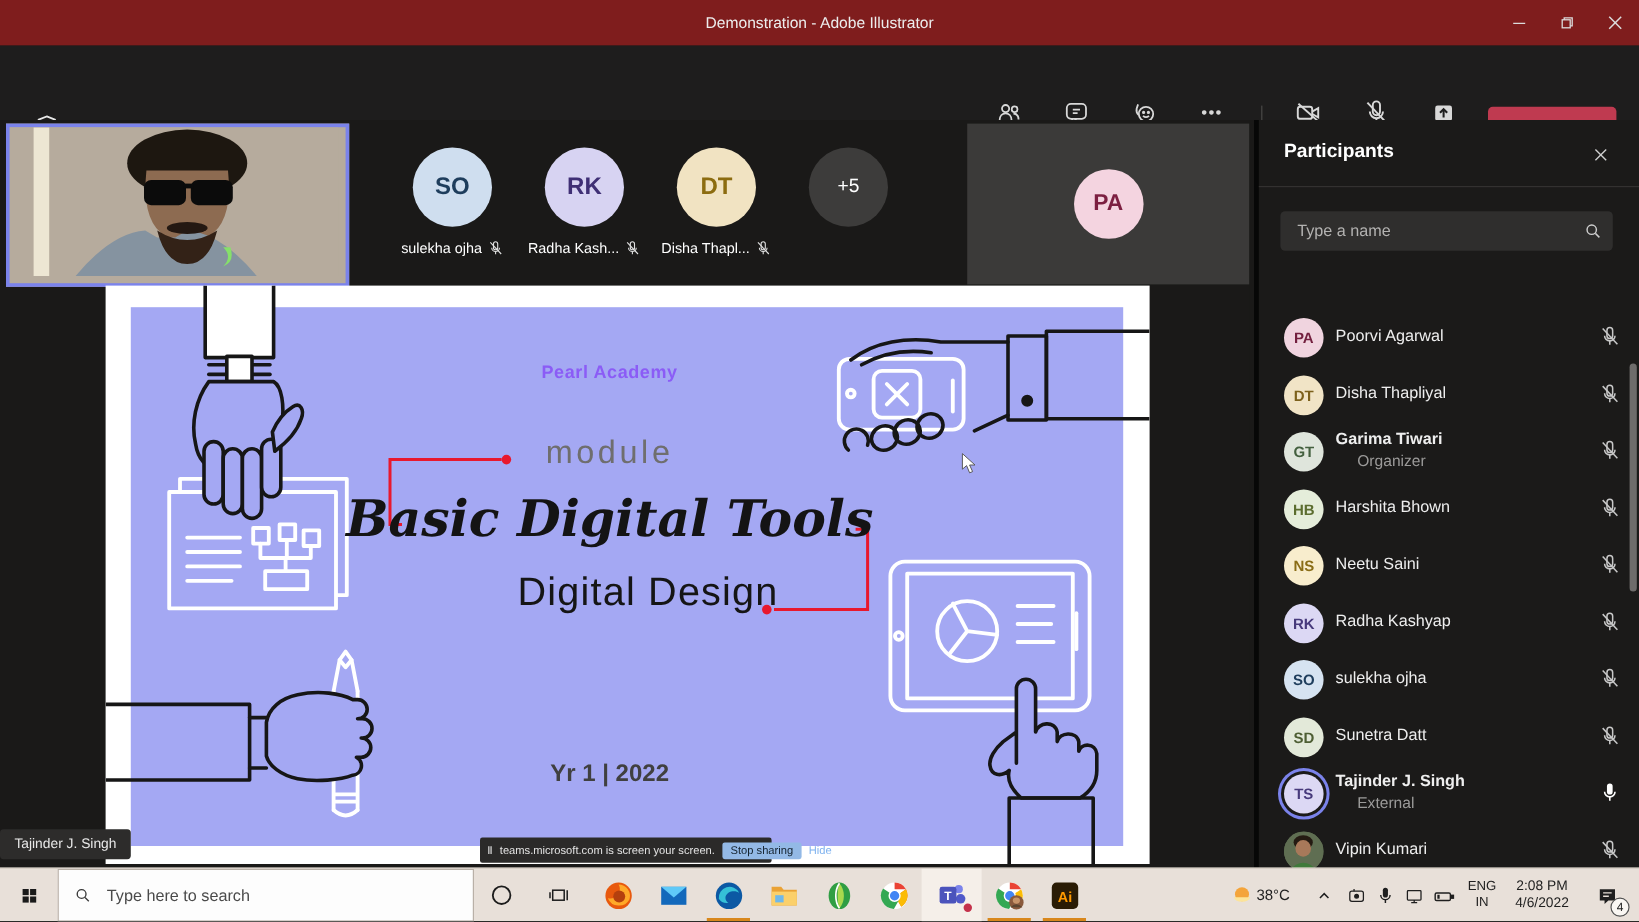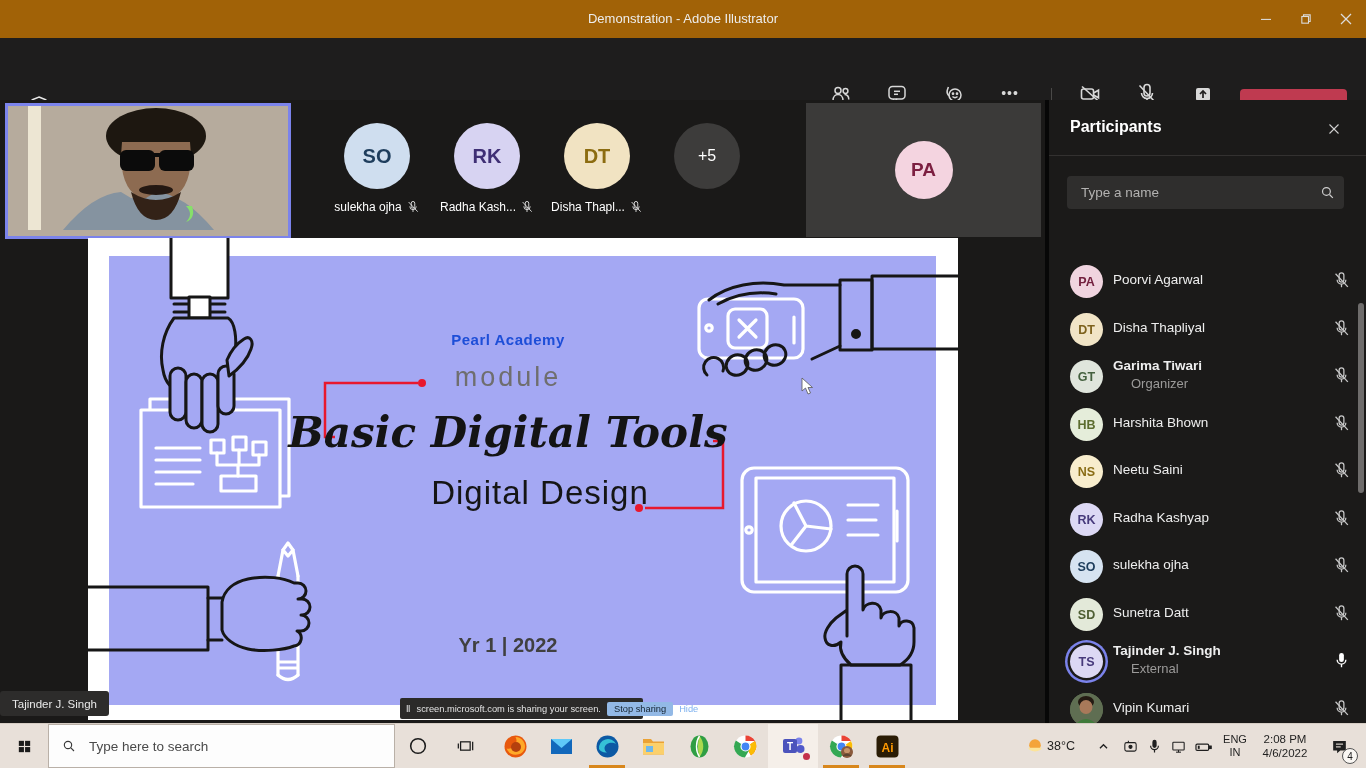--- a/index.html
+++ b/index.html
@@ -1,20 +1,20 @@
 <!DOCTYPE html>
 <html><head>
 <meta charset="utf-8">
 <style>
   html,body{margin:0;padding:0;background:#000;}
   .screen{position:relative;width:1366px;height:768px;overflow:hidden;background:#1a1918;font-family:"Liberation Sans",sans-serif;-webkit-font-smoothing:antialiased;}
   .abs{position:absolute;}
   svg{display:block;}
   
-  .titlebar{left:0;top:0;width:1366px;height:38px;background:#a16207;}
+  .titlebar{left:0;top:0;width:1366px;height:38px;background:#7f1d1d;}
   .title-text{left:0;top:0;width:100%;height:38px;line-height:38px;text-align:center;color:#ededed;font-size:13px;}
   .win-btn{top:0;width:40px;height:38px;display:flex;align-items:center;justify-content:center;color:#dcdcdc;}
   
   .toolbar{left:0;top:38px;width:1366px;height:62px;background:#1e1d1d;}
   .timer{left:58px;top:60px;color:#fff;font-size:14.5px;}
   .tb-tab{top:44px;width:56px;height:52px;display:flex;flex-direction:column;align-items:center;color:#d8d8d8;}
   .tb-tab .lbl{font-size:11.5px;margin-top:3px;}
   .tb-underline{top:95px;height:3px;width:34px;border-radius:2px;}
   .divider{width:1px;background:#4a4948;}
   .leave-btn{left:1240px;top:51px;width:107px;height:34px;border-radius:4px;display:flex;align-items:center;justify-content:center;gap:8px;color:#fff;font-size:14px;font-weight:bold;}
@@ -420,29 +420,29 @@
           <path d="M557,270 L635,270 L635,203 L625,203"></path>
           <circle cx="334" cy="145" r="4" fill="#e8182d" stroke="none"></circle>
           <circle cx="551" cy="270" r="4" fill="#e8182d" stroke="none"></circle>
         </g>
 
         <g transform="translate(714,140)">
           <path d="M0,0 L0,13 L3.5,10 L6,16 L8.5,15 L6,9.5 L10.5,9.5 Z" fill="#ffffff" stroke="#555555" stroke-width="0.8"></path>
         </g>
       </svg>
 
-      <div class="abs slide-text brand" style="color: #1d4ed8; margin-top: 29px;">Pearl Academy</div>
+      <div class="abs slide-text brand" style="color: #8b5cf6;">Pearl Academy</div>
       <div class="abs slide-text kicker">module</div>
       <div class="abs slide-text slide-title">Basic Digital Tools</div>
       <div class="abs slide-text slide-sub">Digital Design</div>
       <div class="abs slide-text slide-footer" style="color: #404040;">Yr 1 | 2022</div>
 
       <div class="abs banner">
         <span class="pause">‖</span>
-        <span class="msg">screen.microsoft.com is sharing your screen.</span>
+        <span class="msg">teams.microsoft.com is screen your screen.</span>
         <span class="stop">Stop sharing</span>
         <span class="hide">Hide</span>
       </div>
     </div>
 
     <div class="abs presenter-label">Tajinder J. Singh</div>
   </div>
 
   <div class="abs panel">
     <div class="abs panel-header">Participants</div>

